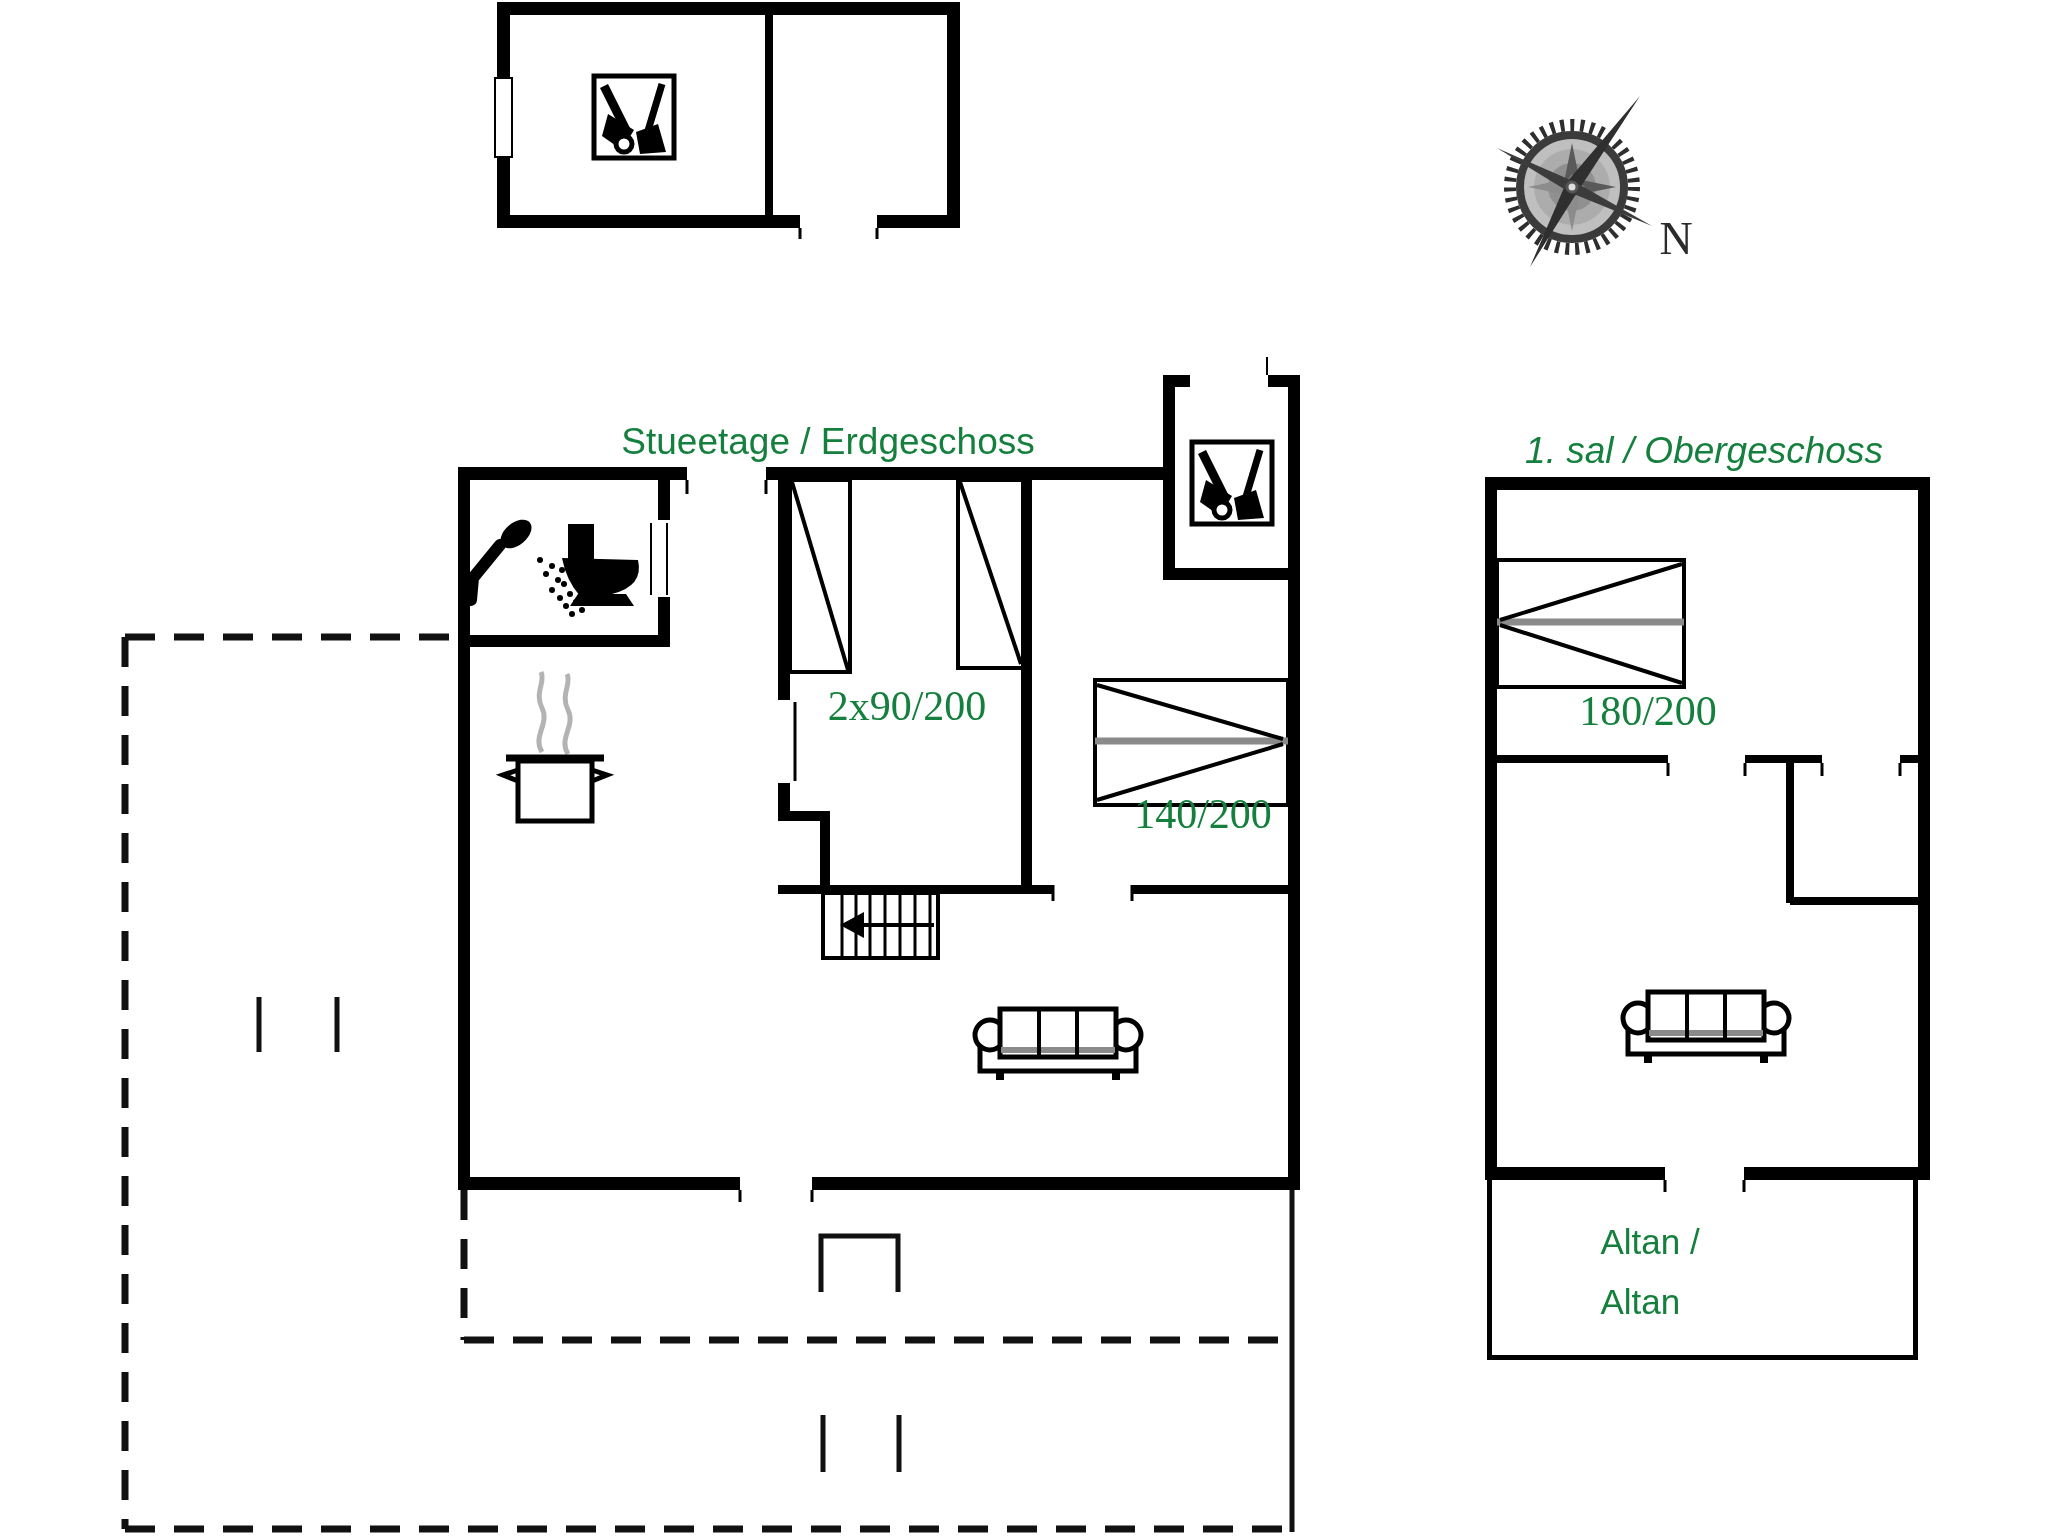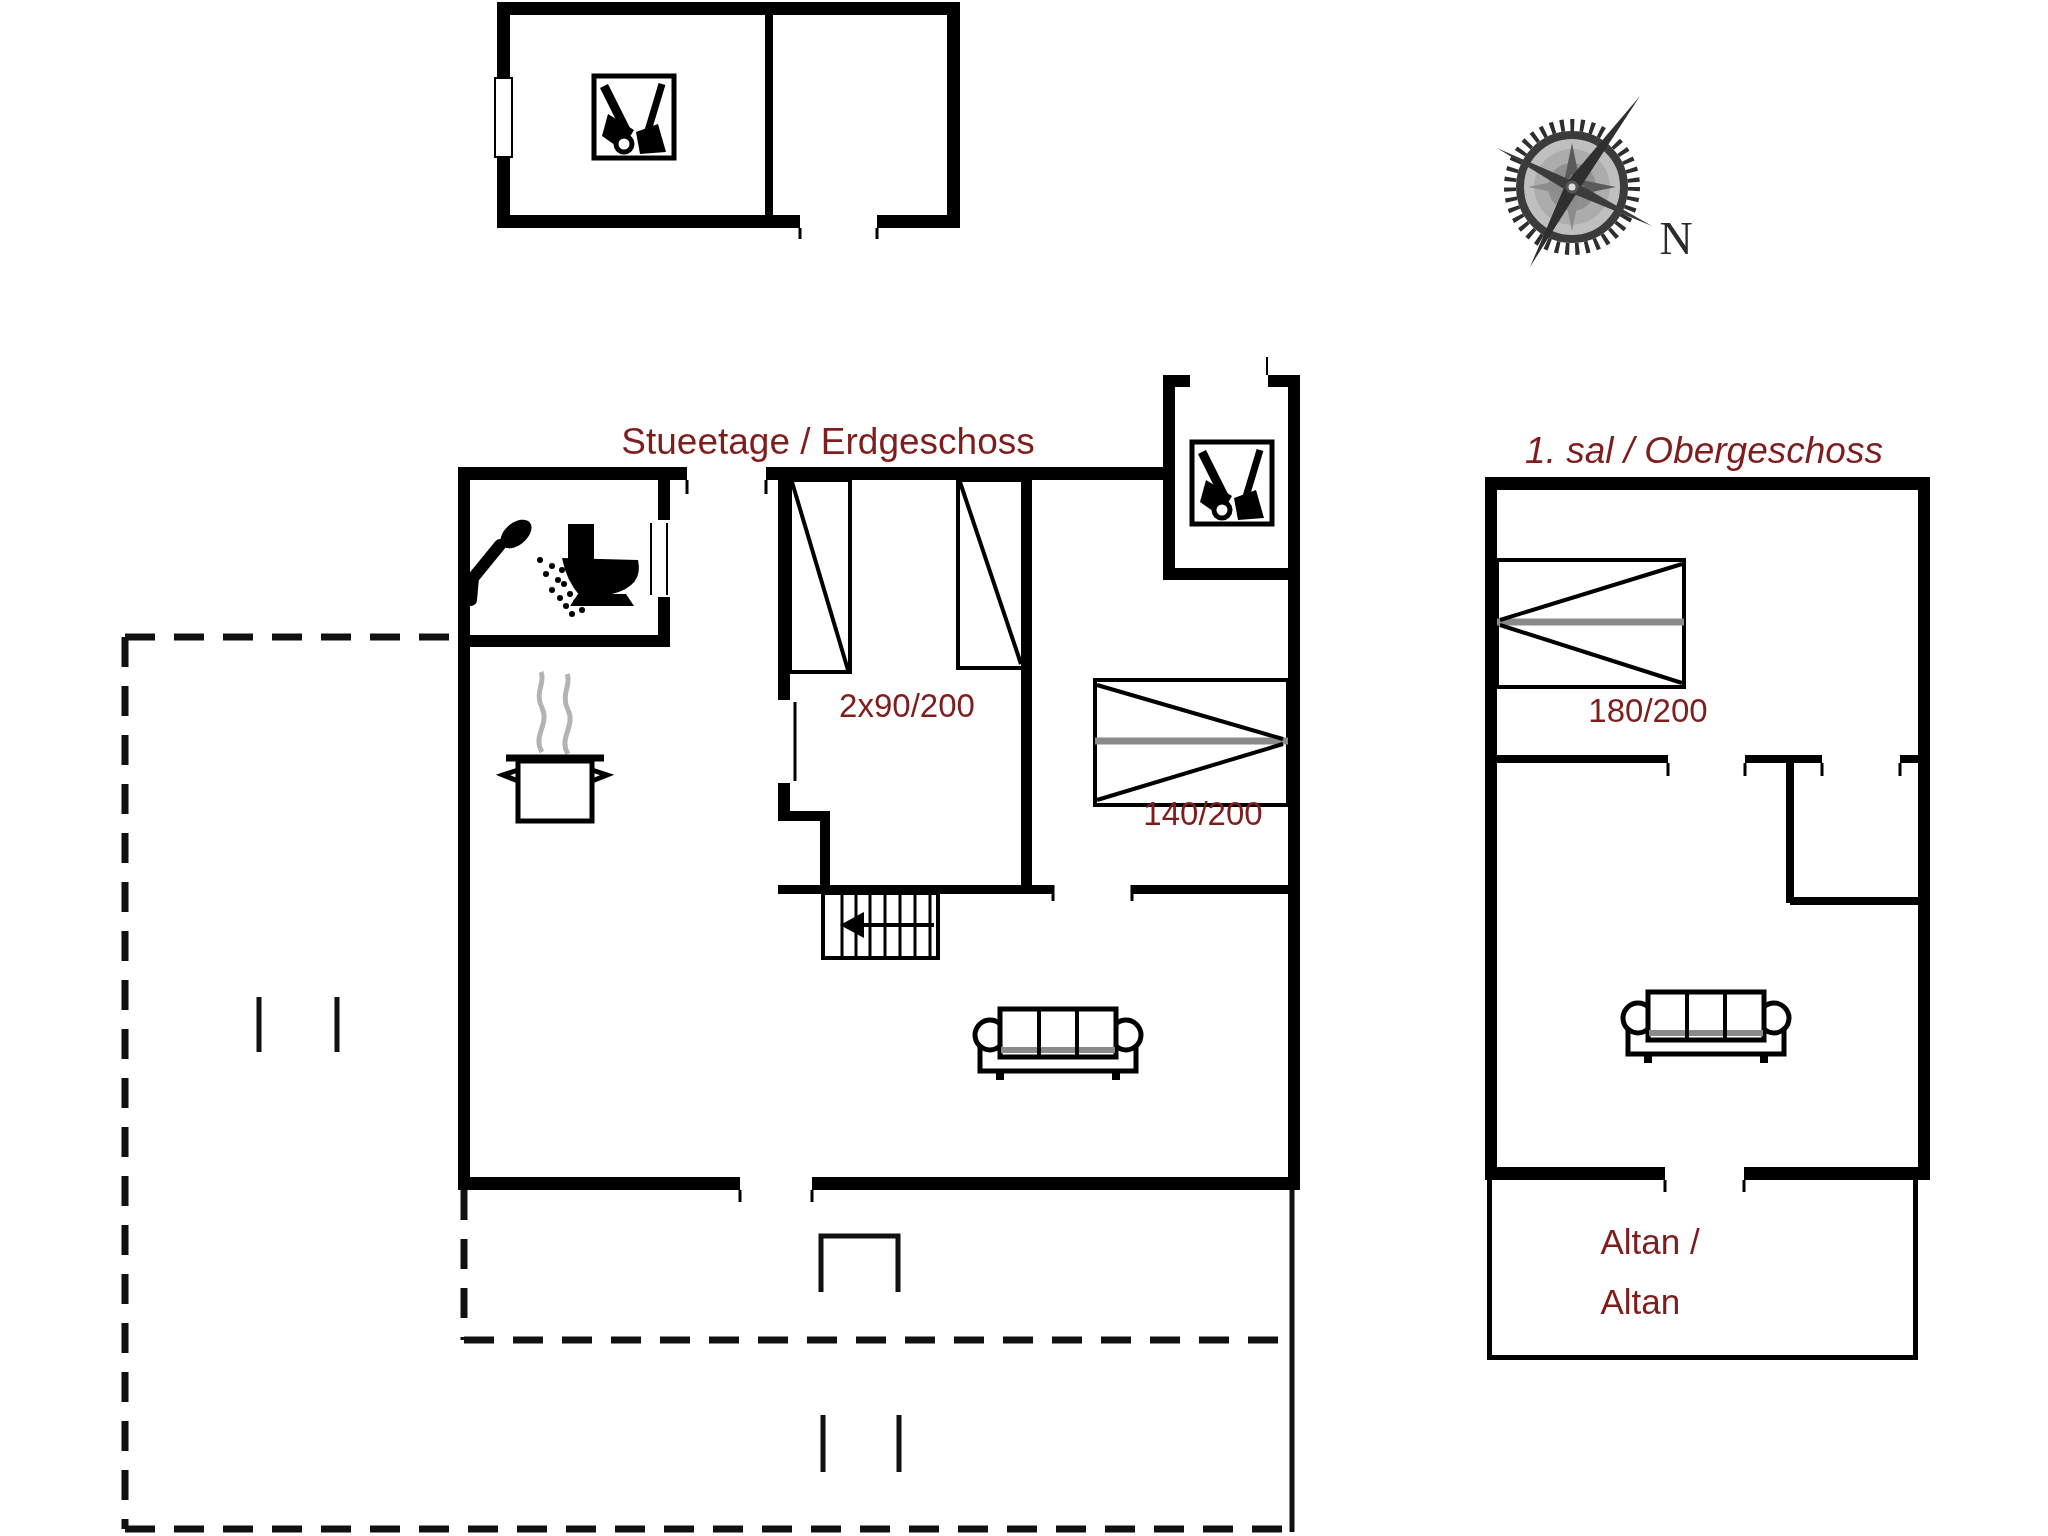--- a/index.html
+++ b/index.html
@@ -1,22 +1,22 @@
 <!DOCTYPE html>
 <html><head>
 <meta charset="utf-8">
 <style>
   html,body{margin:0;padding:0;background:#ffffff;}
   #canvas{position:relative;width:2048px;height:1536px;background:#ffffff;overflow:hidden;
           font-family:"Liberation Sans",sans-serif;}
   #plan-svg{position:absolute;left:0;top:0;}
-  .lbl{position:absolute;transform:translate(-50%,-50%);color:#7f1d1d;white-space:nowrap;
+  .lbl{position:absolute;transform:translate(-50%,-50%);color:#15803d;white-space:nowrap;
        font-family:"Liberation Sans",sans-serif;}
   .title{font-size:37px;}
-  .bedlbl{font-size:33px;}
+  .bedlbl{font-size:42px;font-family:Liberation Serif, serif;}
   .balclbl{font-size:35px;text-align:left;line-height:60px;}
   .north{font-family:"Liberation Serif",serif;font-size:46px;color:#2b2b2b;}
 </style>
 </head>
 <body>
 
 <div id="canvas">
 
 <svg id="plan-svg" width="2048" height="1536" viewBox="0 0 2048 1536">
   <defs>

